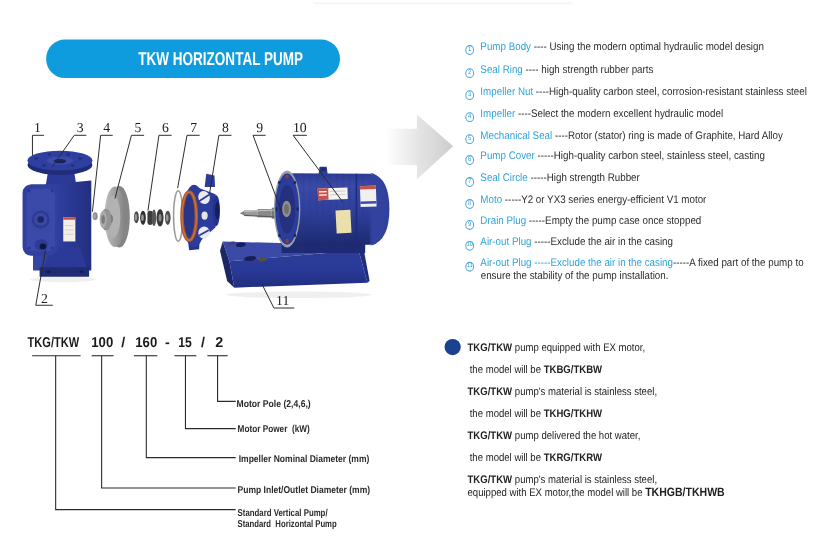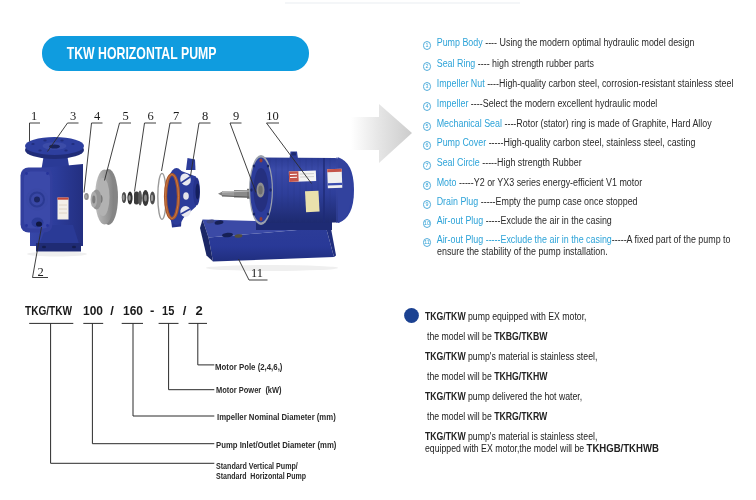--- a/index.html
+++ b/index.html
@@ -1,20 +1,20 @@
 <!DOCTYPE html>
 <html><head>
 <meta charset="utf-8">
 <style>
   html,body{margin:0;padding:0;}
   body{width:756px;height:500px;position:relative;background:#fff;overflow:hidden;
        font-family:"Liberation Sans", sans-serif;}
   .abs{position:absolute;}
   .banner{left:42px;top:36px;width:267px;height:35px;background:#0f9cdf;border-radius:17px;
-          color:#fff;text-align:left;}
+          color:#fff;text-align:right;}
   .banner span{display:inline-block;font-weight:bold;font-size:17px;line-height:35px;
           transform:scaleX(0.723);transform-origin:50% 50%;position:relative;left:-4.5px;
           white-space:nowrap;}
   .row{position:absolute;left:422.8px;font-size:10px;color:#2b2b2b;white-space:nowrap;
        transform:scaleX(0.89);transform-origin:0 50%;}
   .cn{display:inline-block;width:7px;height:7px;border:1px solid #49a8d8;border-radius:50%;
       color:#2da3d8;font-size:6px;line-height:7px;text-align:center;vertical-align:-1px;
       margin-right:6.4px;}
   .t{color:#2da3d8;}
   .nom{font-size:13px;font-weight:bold;color:#1a1a1a;white-space:nowrap;

